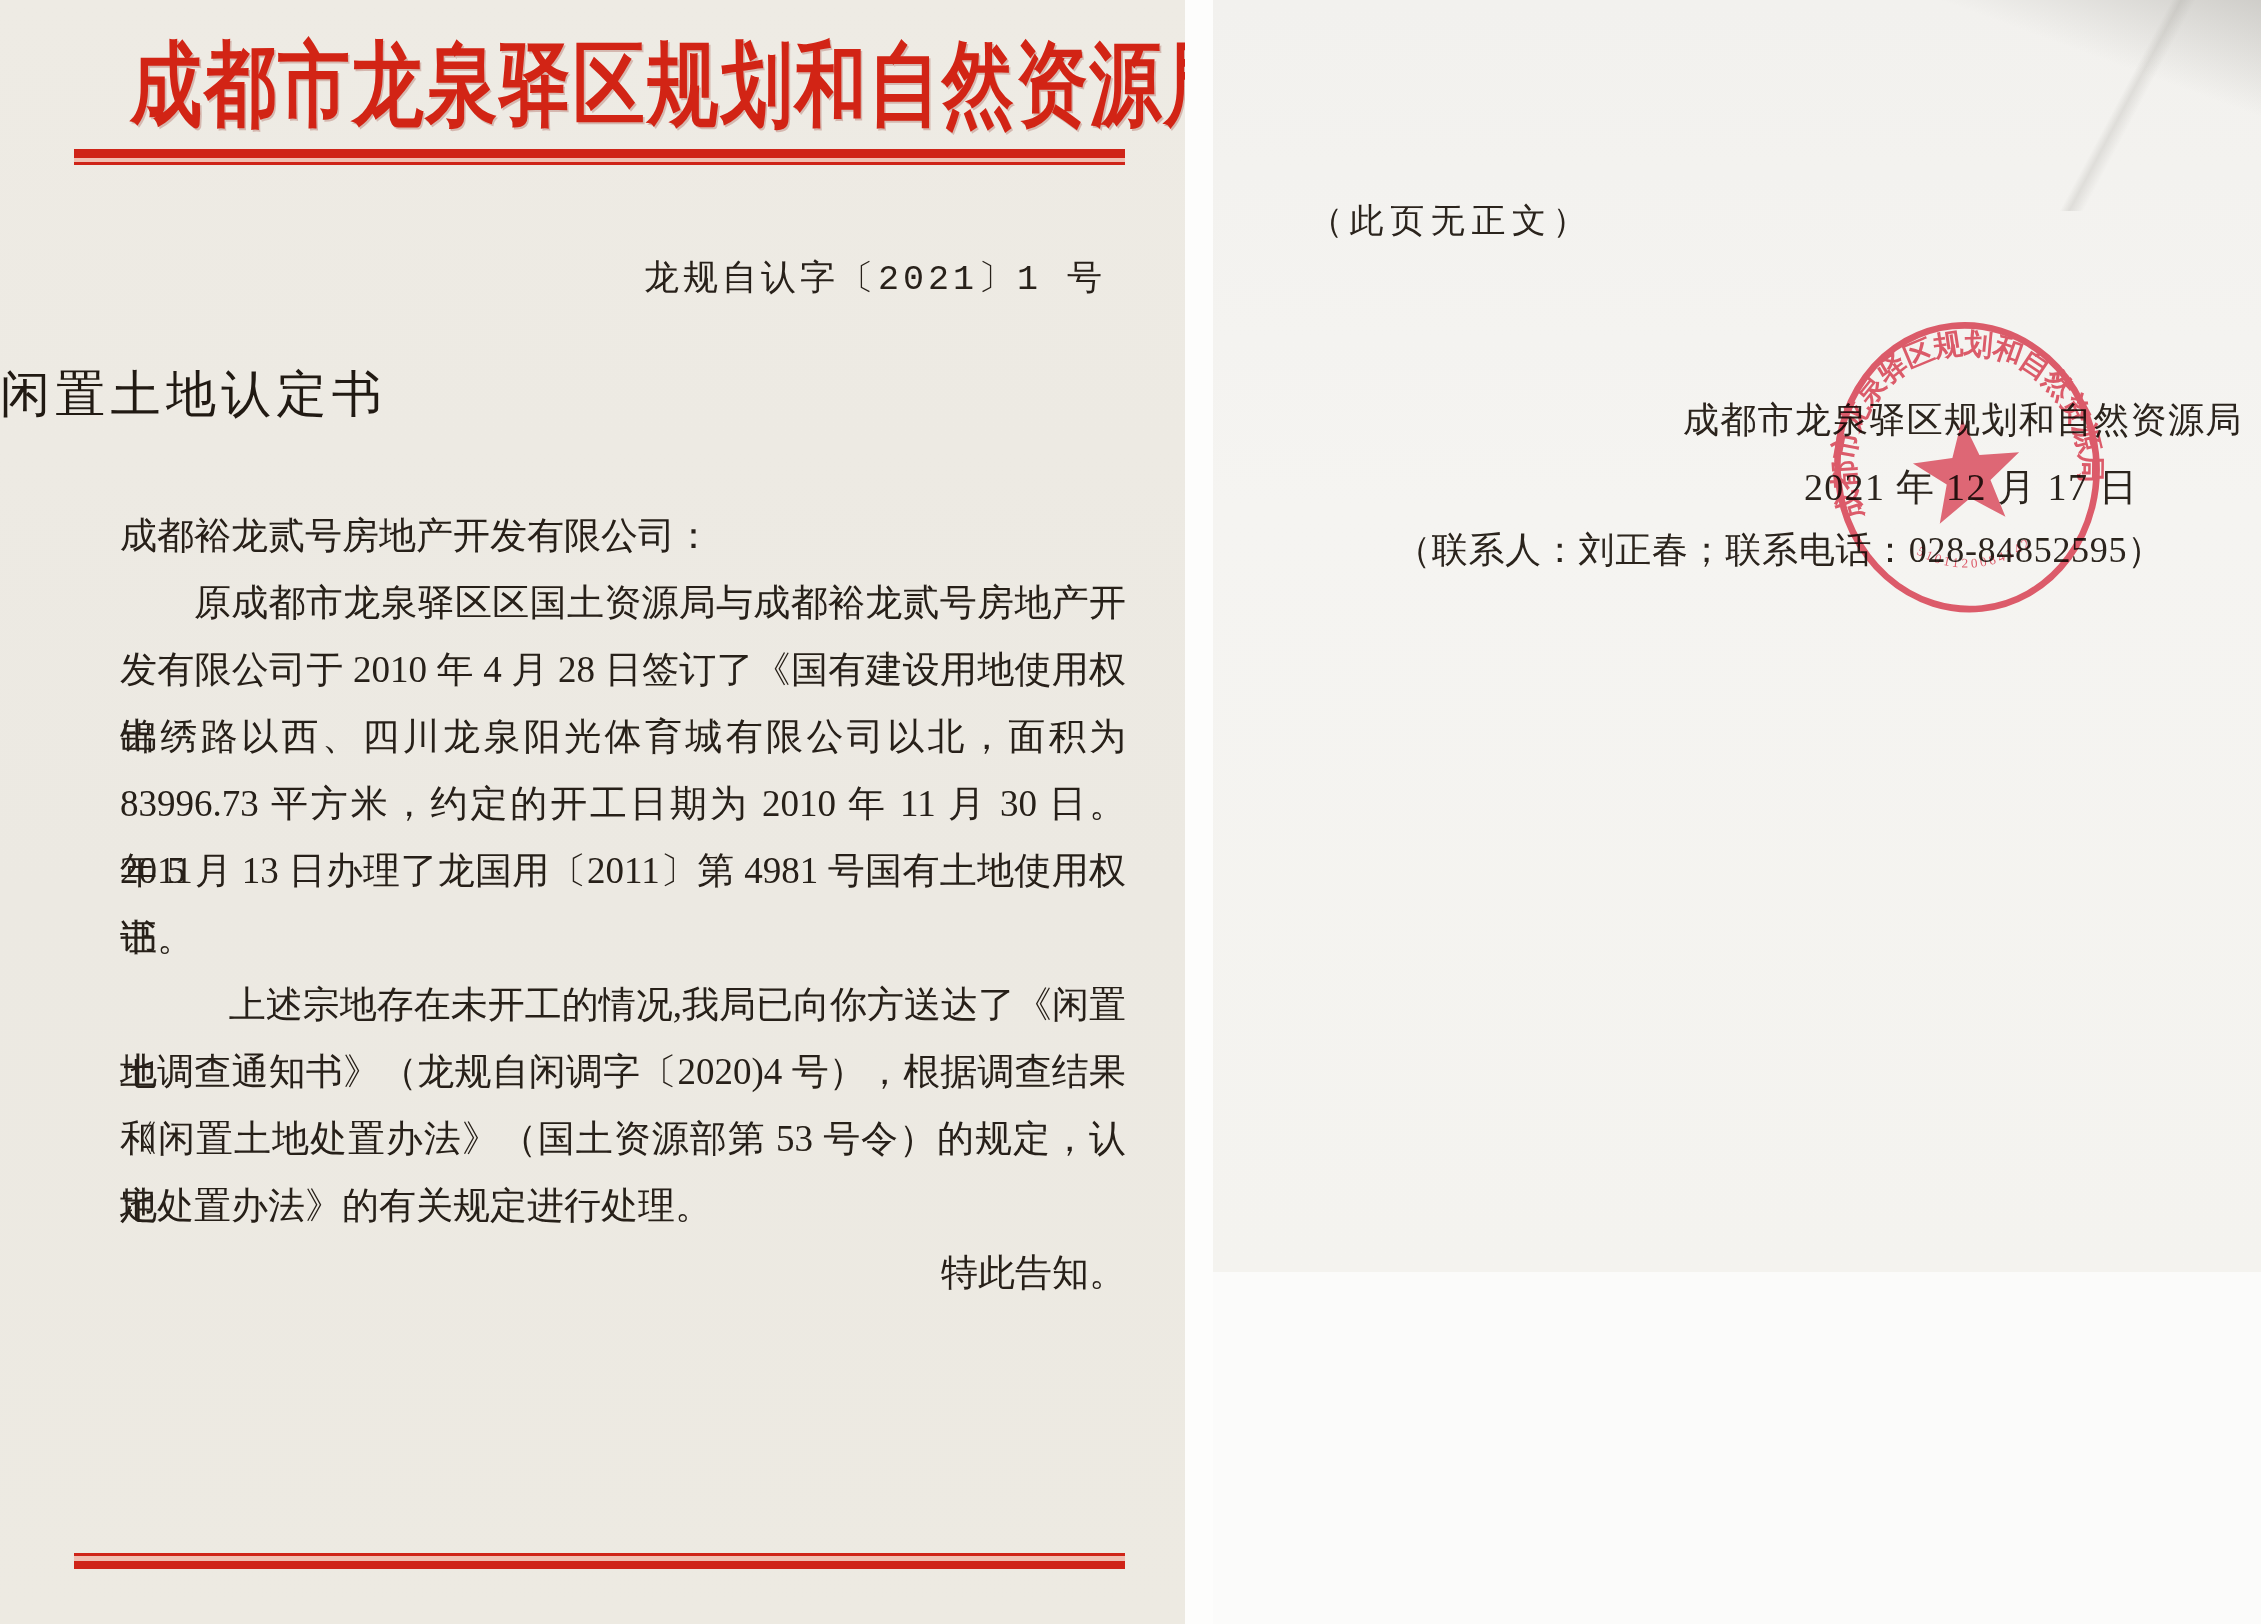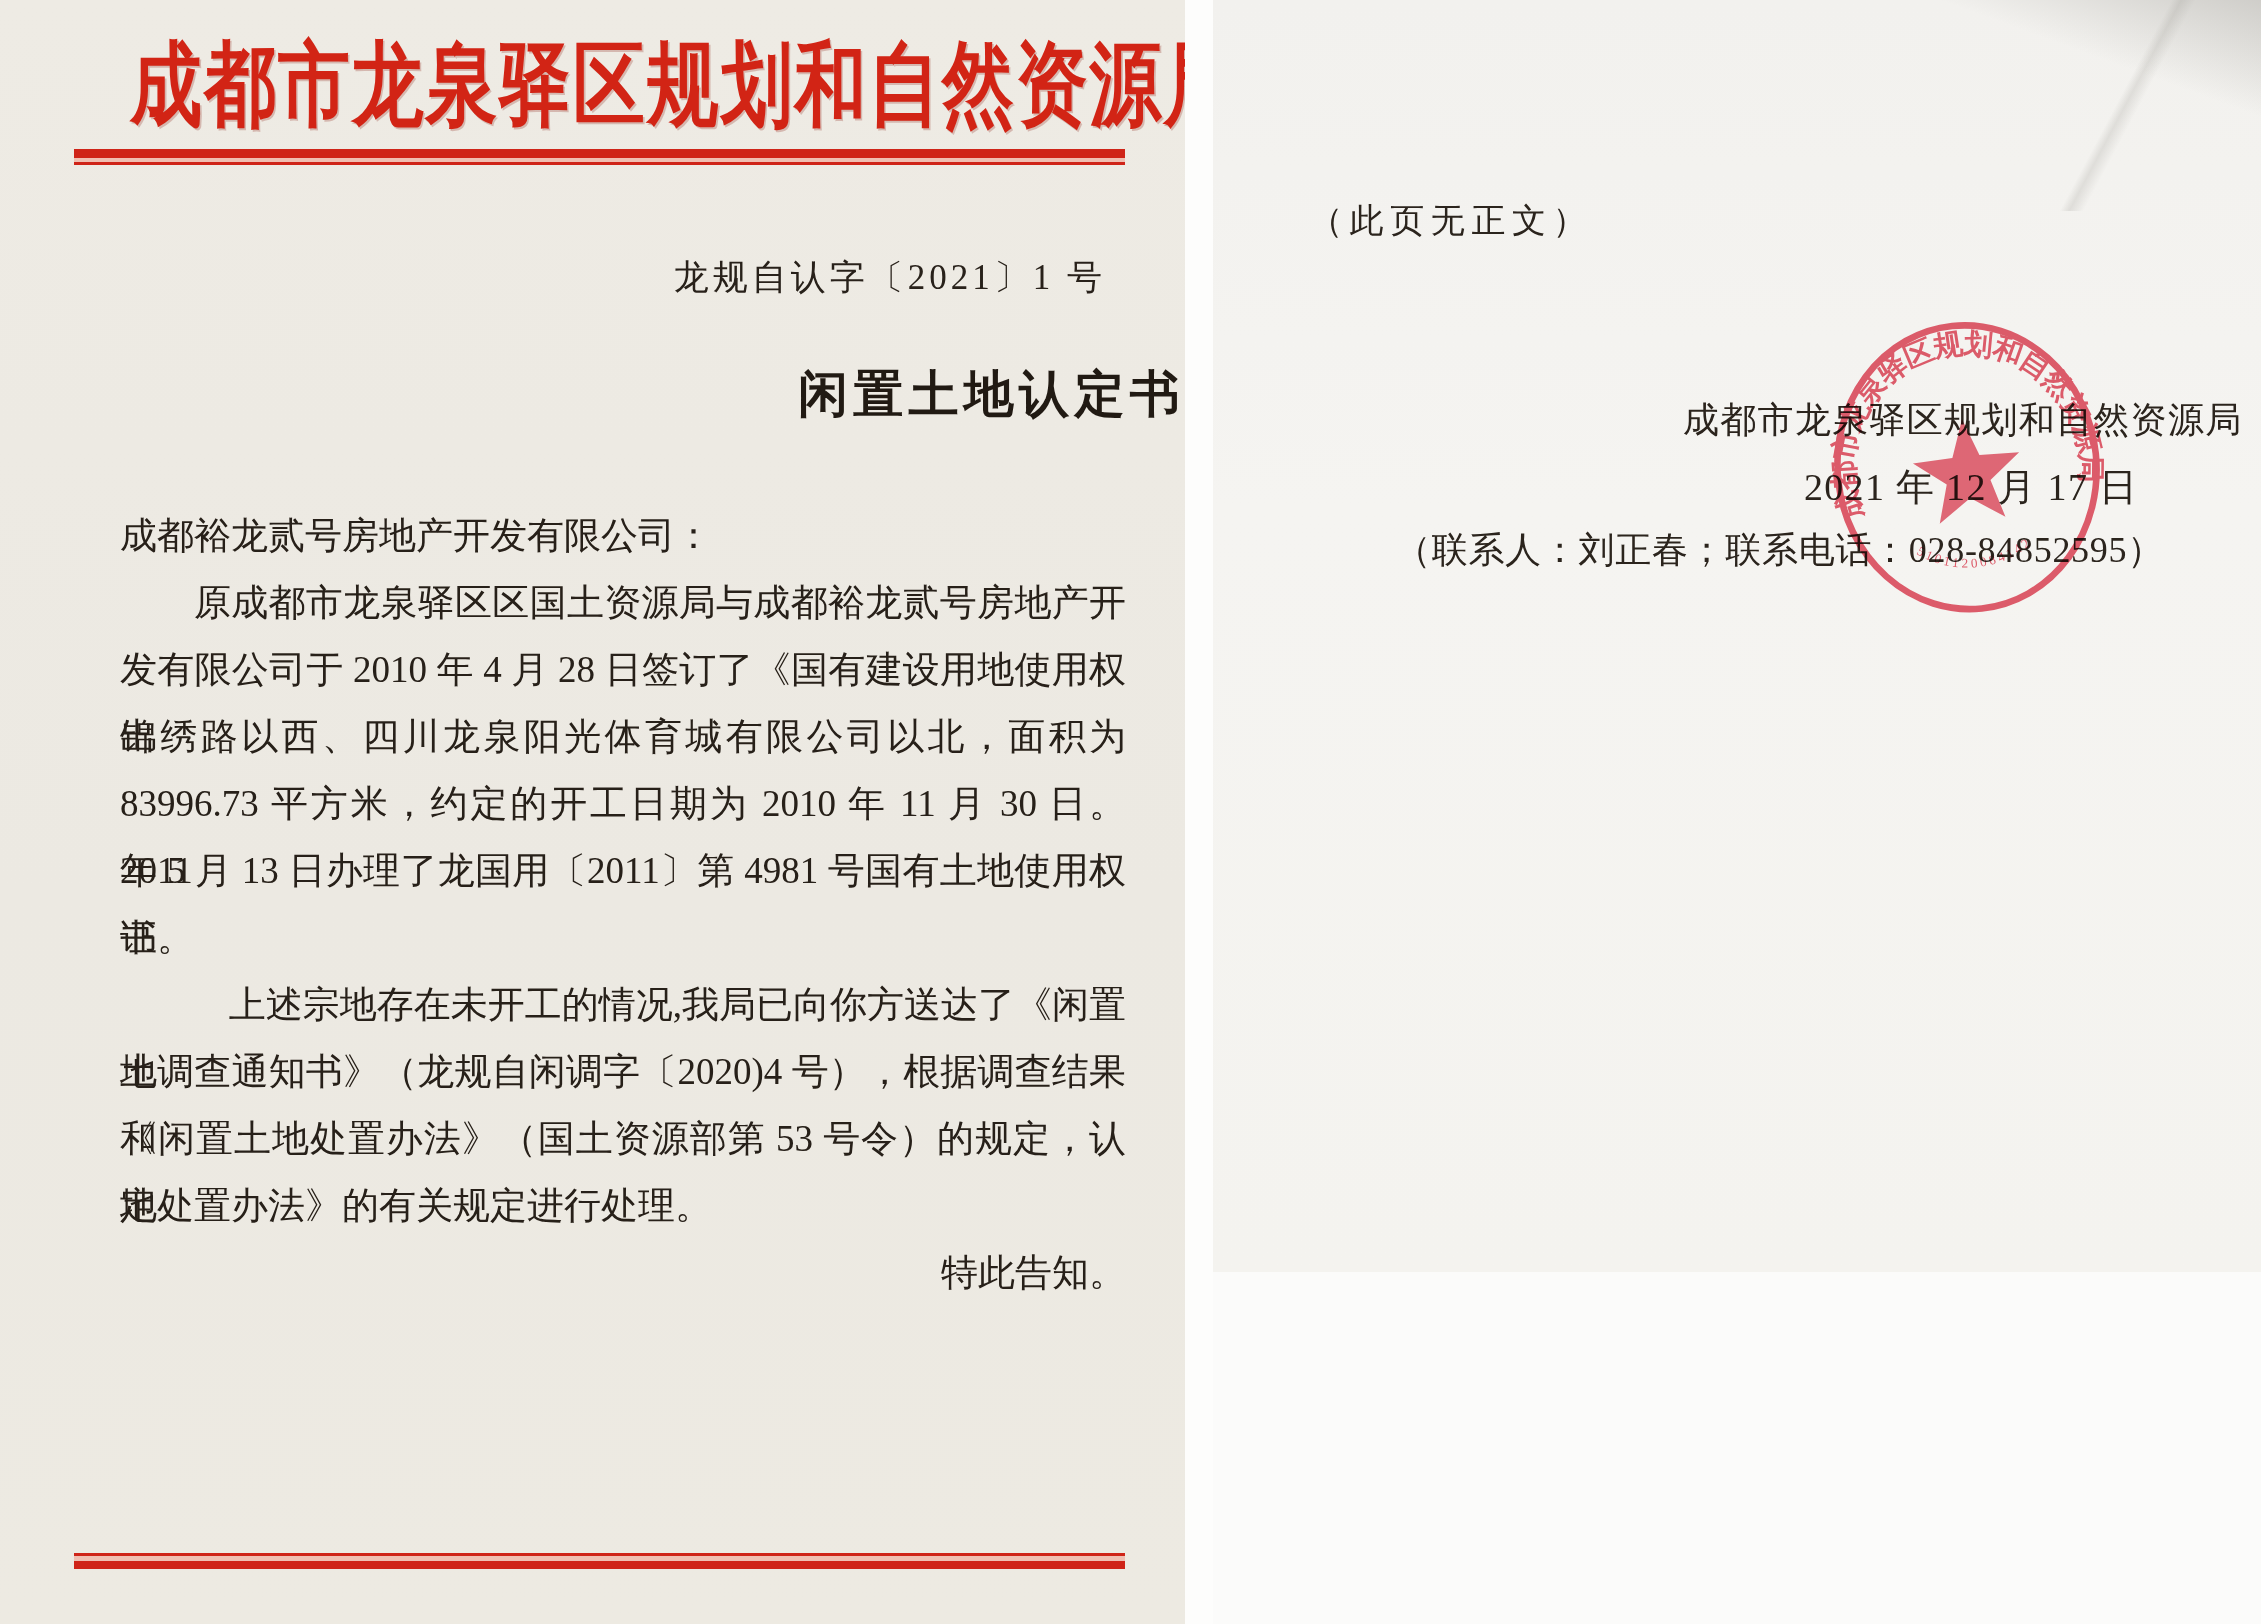--- a/index.html
+++ b/index.html
@@ -25,25 +25,25 @@
   }
   .rule{position:absolute;left:74px;width:1051px;}
   .rule-top{top:149px;}
   .rule-bottom{top:1553px;}
   .rule .thick{height:8.6px;background:#cf2418;}
   .rule .mid{height:4.6px;background:#f0bfb2;}
   .rule .thin{height:3.3px;background:#cf2418;}
 
   .doc-number{
     position:absolute;right:79px;top:254px;
-    font-size:35px;color:#28211a;letter-spacing:4px;white-space:nowrap;
+    font-size:35px;color:#28211a;letter-spacing:4px;white-space:nowrap;font-family:Liberation Mono, monospace;
   }
   .doc-title{
     position:absolute;left:0;right:0;top:361px;
-    text-align:right;font-size:50px;font-weight:bold;color:#211a13;
+    text-align:left;font-size:50px;font-weight:normal;color:#211a13;
     letter-spacing:5.3px;
   }
   .body-text{
     position:absolute;left:120px;top:502px;width:1006px;
     font-size:37px;color:#272019;
   }
   .line{height:67px;line-height:67px;white-space:nowrap;}
   .line.j{white-space:normal;text-align:justify;text-align-last:justify;}
   .line.indent{text-indent:74px;text-align:right;}
 

